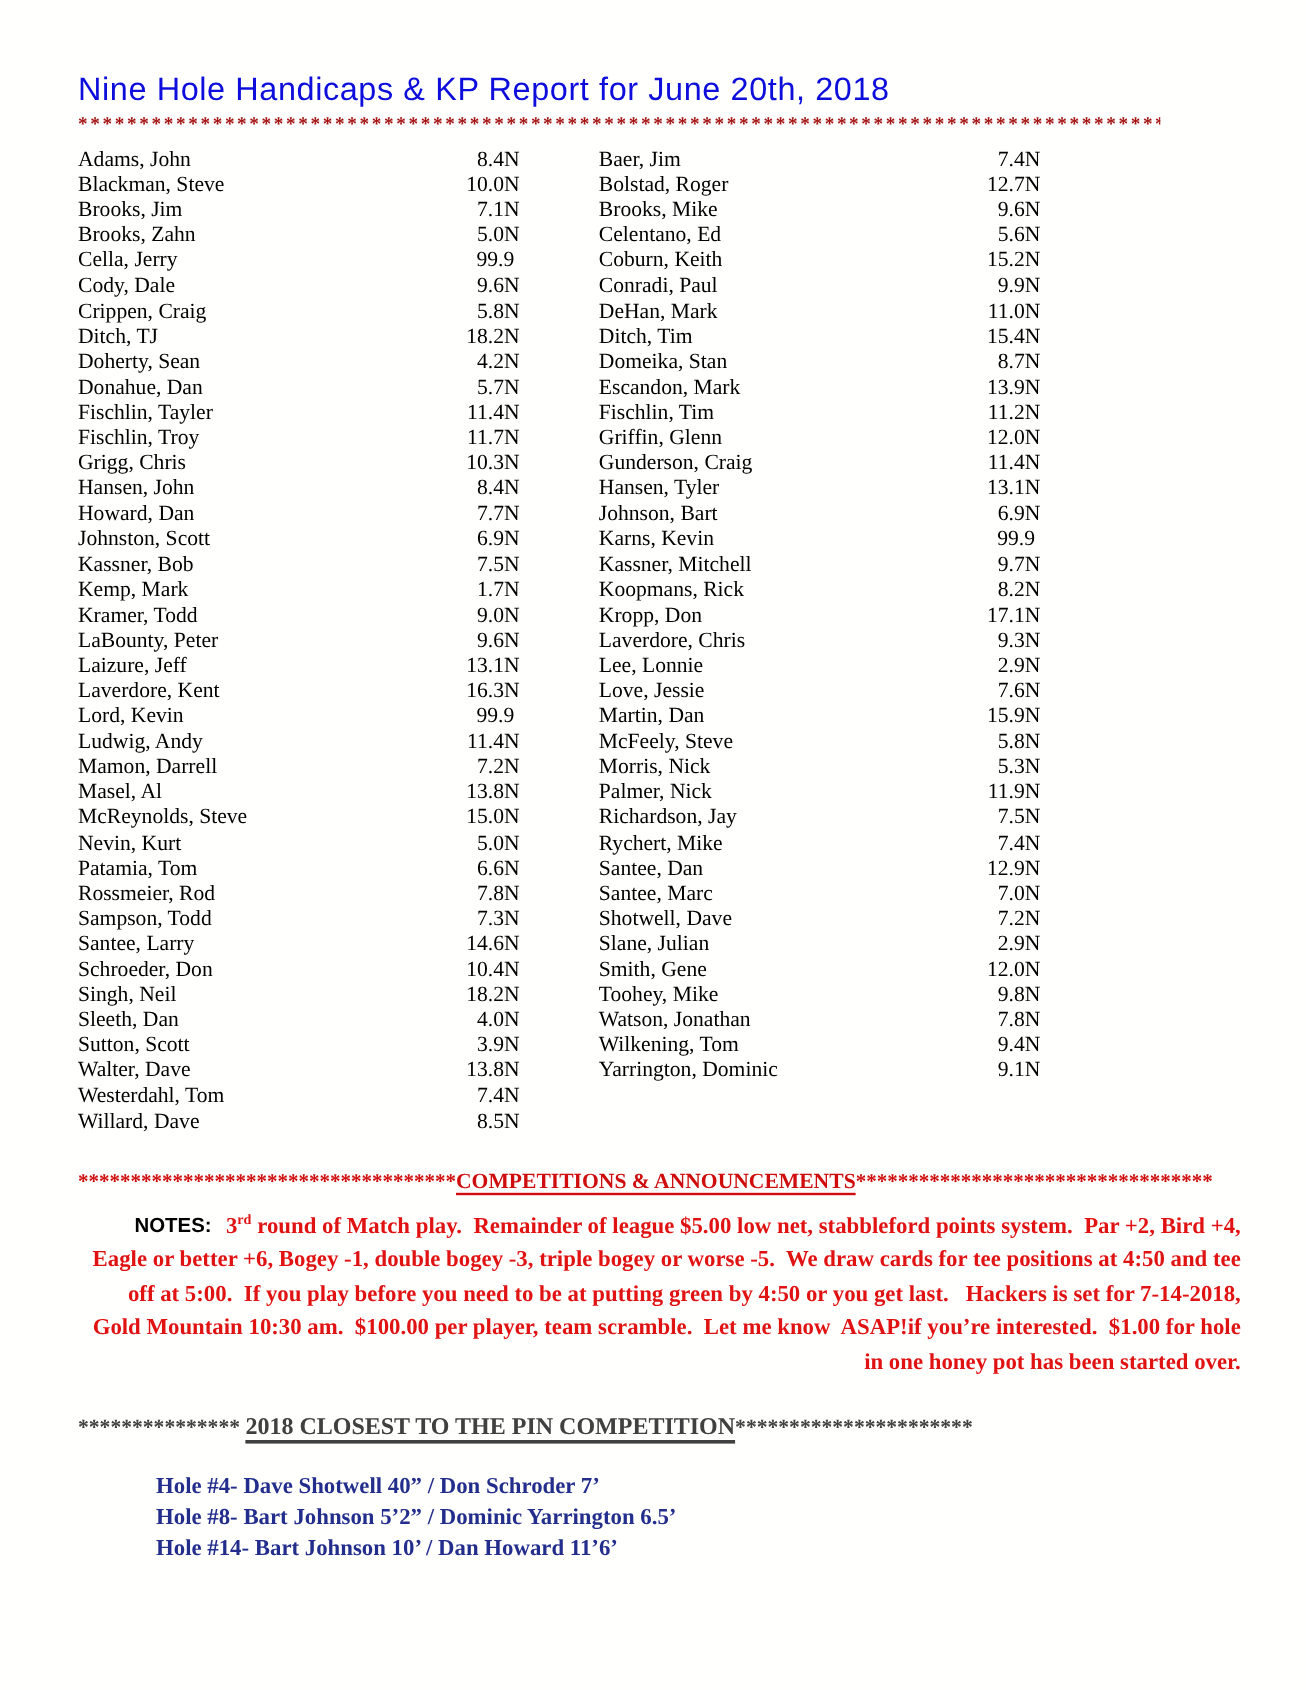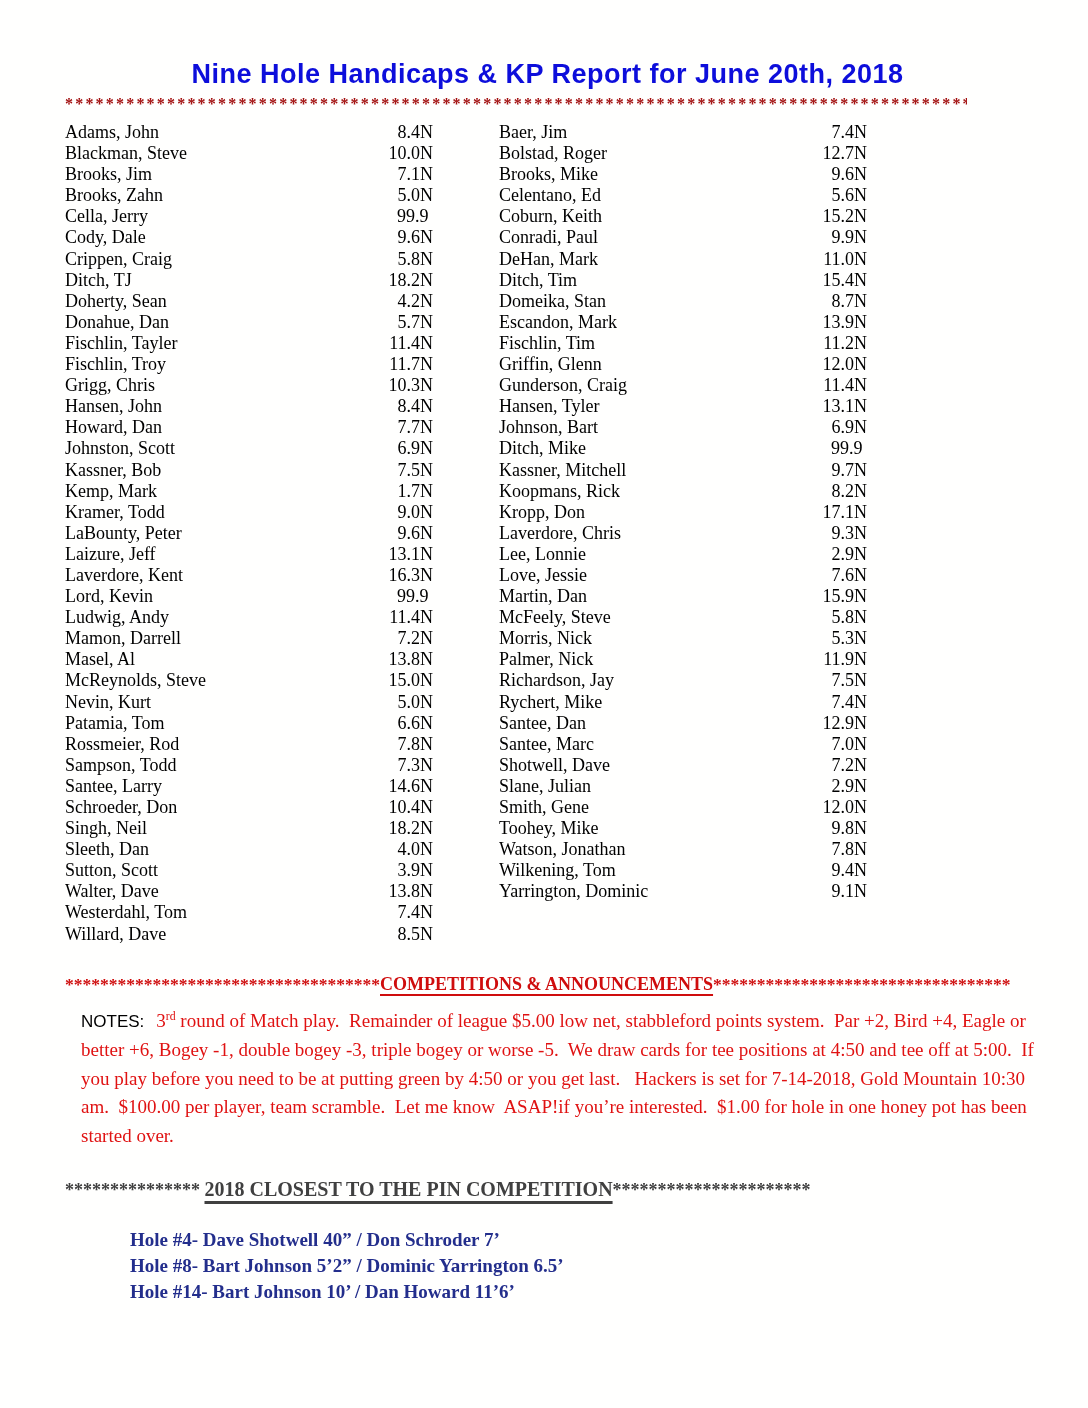--- a/index.html
+++ b/index.html
@@ -7,24 +7,23 @@
   body {
     width: 1088px; height: 1408px;
     background: #fffffe;
     font-family: "Liberation Serif", serif;
     overflow: hidden;
   }
   .page { padding: 58px 58px 0 65px; }
 
   .title {
     margin: 0 0 4px 0;
-    text-align: center;
     color: #0d0edb;
     font-family: "Liberation Sans", sans-serif;
-    font-weight: 700;
+    font-weight: 400;
     font-size: 27px;
     line-height: 32px;
     letter-spacing: 0.5px;
   }
 
   .top-divider {
     color: #a31111;
     font-weight: bold;
     font-size: 16px;
     line-height: 20px;
@@ -58,27 +57,28 @@
     width: 965px;
   }
   .comp-header .u {
     font-size: 18px;
     text-decoration: underline;
     text-decoration-thickness: 2px;
     text-underline-offset: 4px;
   }
 
   .notes {
-    margin: 6px 0 0 16px;
+    margin: 6px 0 0 4px;
     width: 965px;
-    font-weight: normal;
+    font-weight: bold;
     font-size: 19px;
     line-height: 28.5px;
     color: #e01212;
     white-space: pre-wrap;
+    text-align: right;
   }
   .notes-label {
     color: #000;
     font-family: "Liberation Sans", sans-serif;
     font-size: 17px;
     margin-right: 12px;
   }
   .notes sup { font-size: 0.62em; }
 
   .kp-header {
@@ -384,21 +384,21 @@
           <span class="name">Hansen, Tyler</span>
           <span class="val">13.1N</span>
         </div>
 
         <div class="row">
           <span class="name">Johnson, Bart</span>
           <span class="val">6.9N</span>
         </div>
 
         <div class="row">
-          <span class="name">Ditch, Mike</span>
+          <span class="name">Karns, Kevin</span>
           <span class="val">99.9 </span>
         </div>
 
         <div class="row">
           <span class="name">Kassner, Mitchell</span>
           <span class="val">9.7N</span>
         </div>
 
         <div class="row">
           <span class="name">Koopmans, Rick</span>

